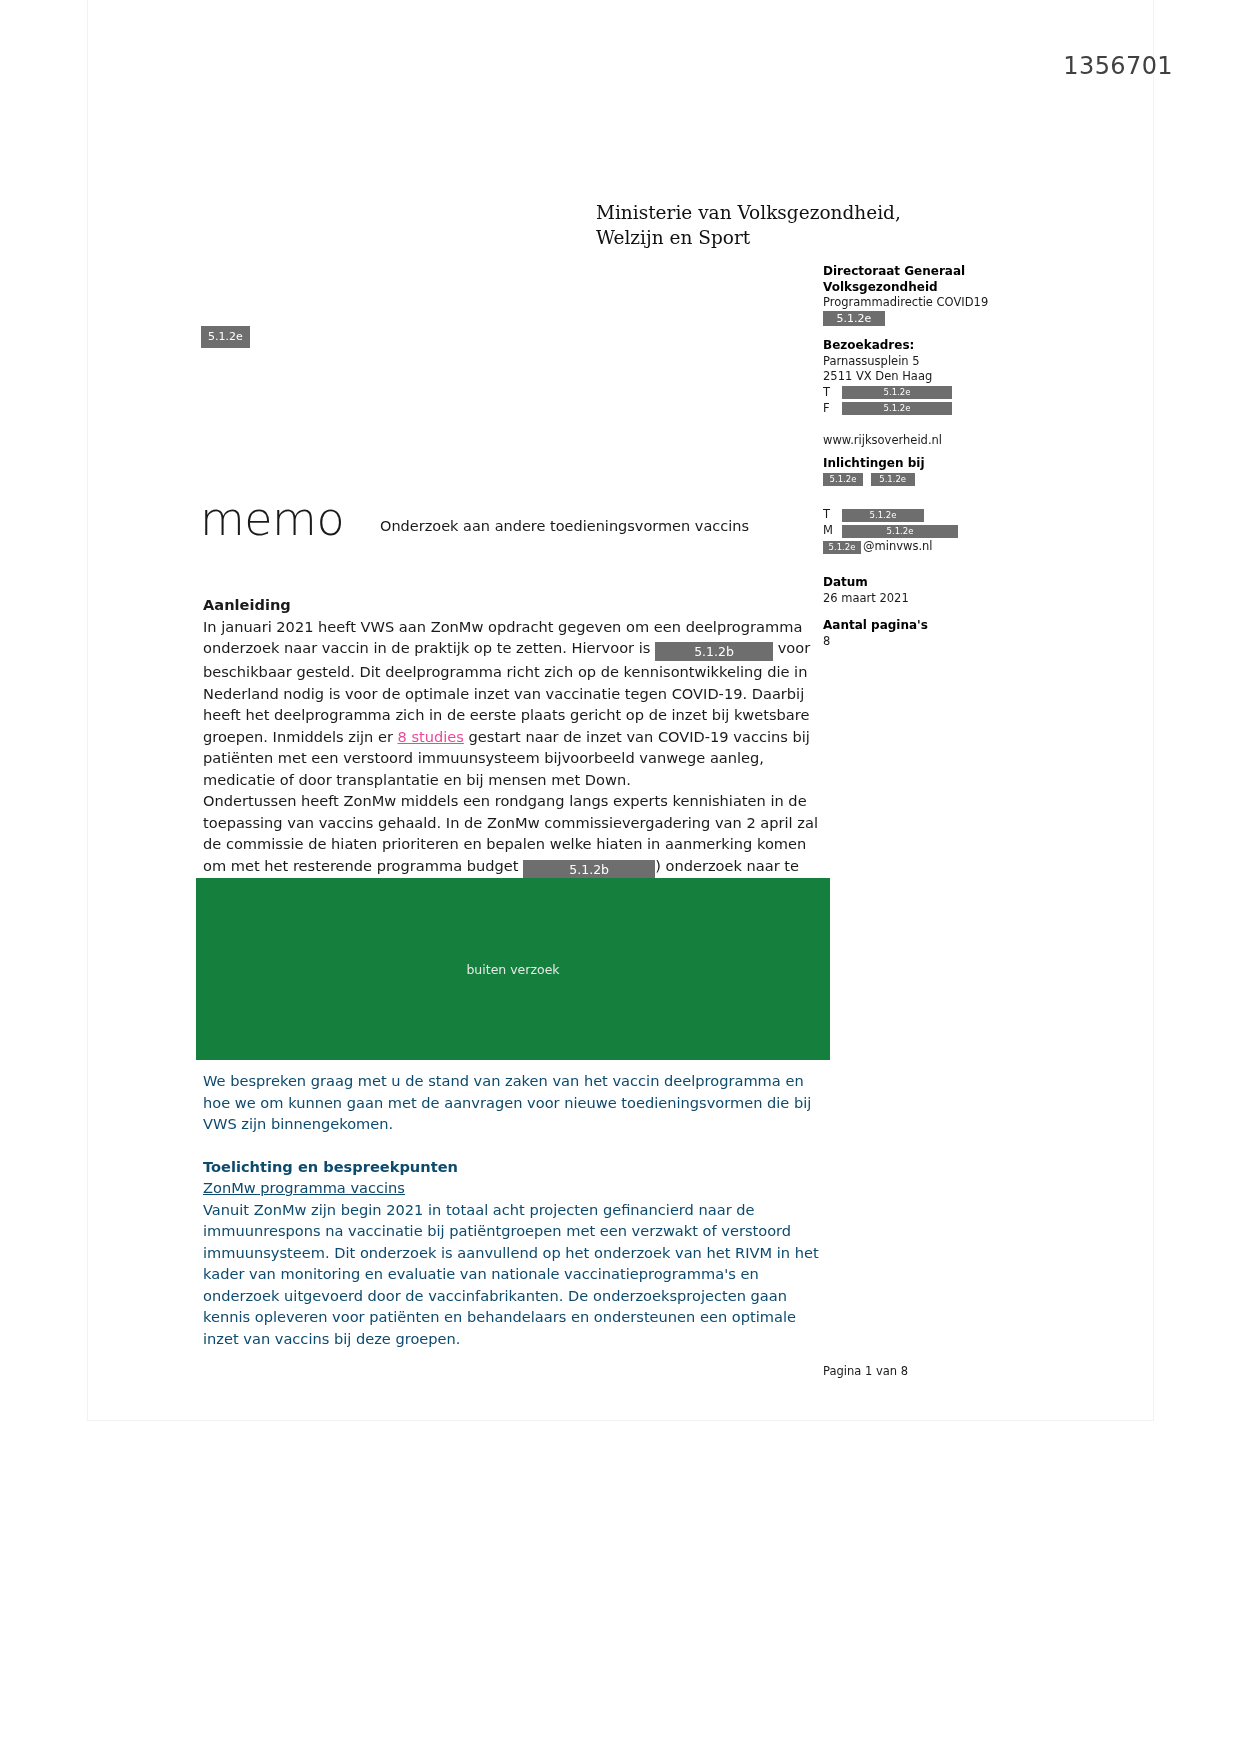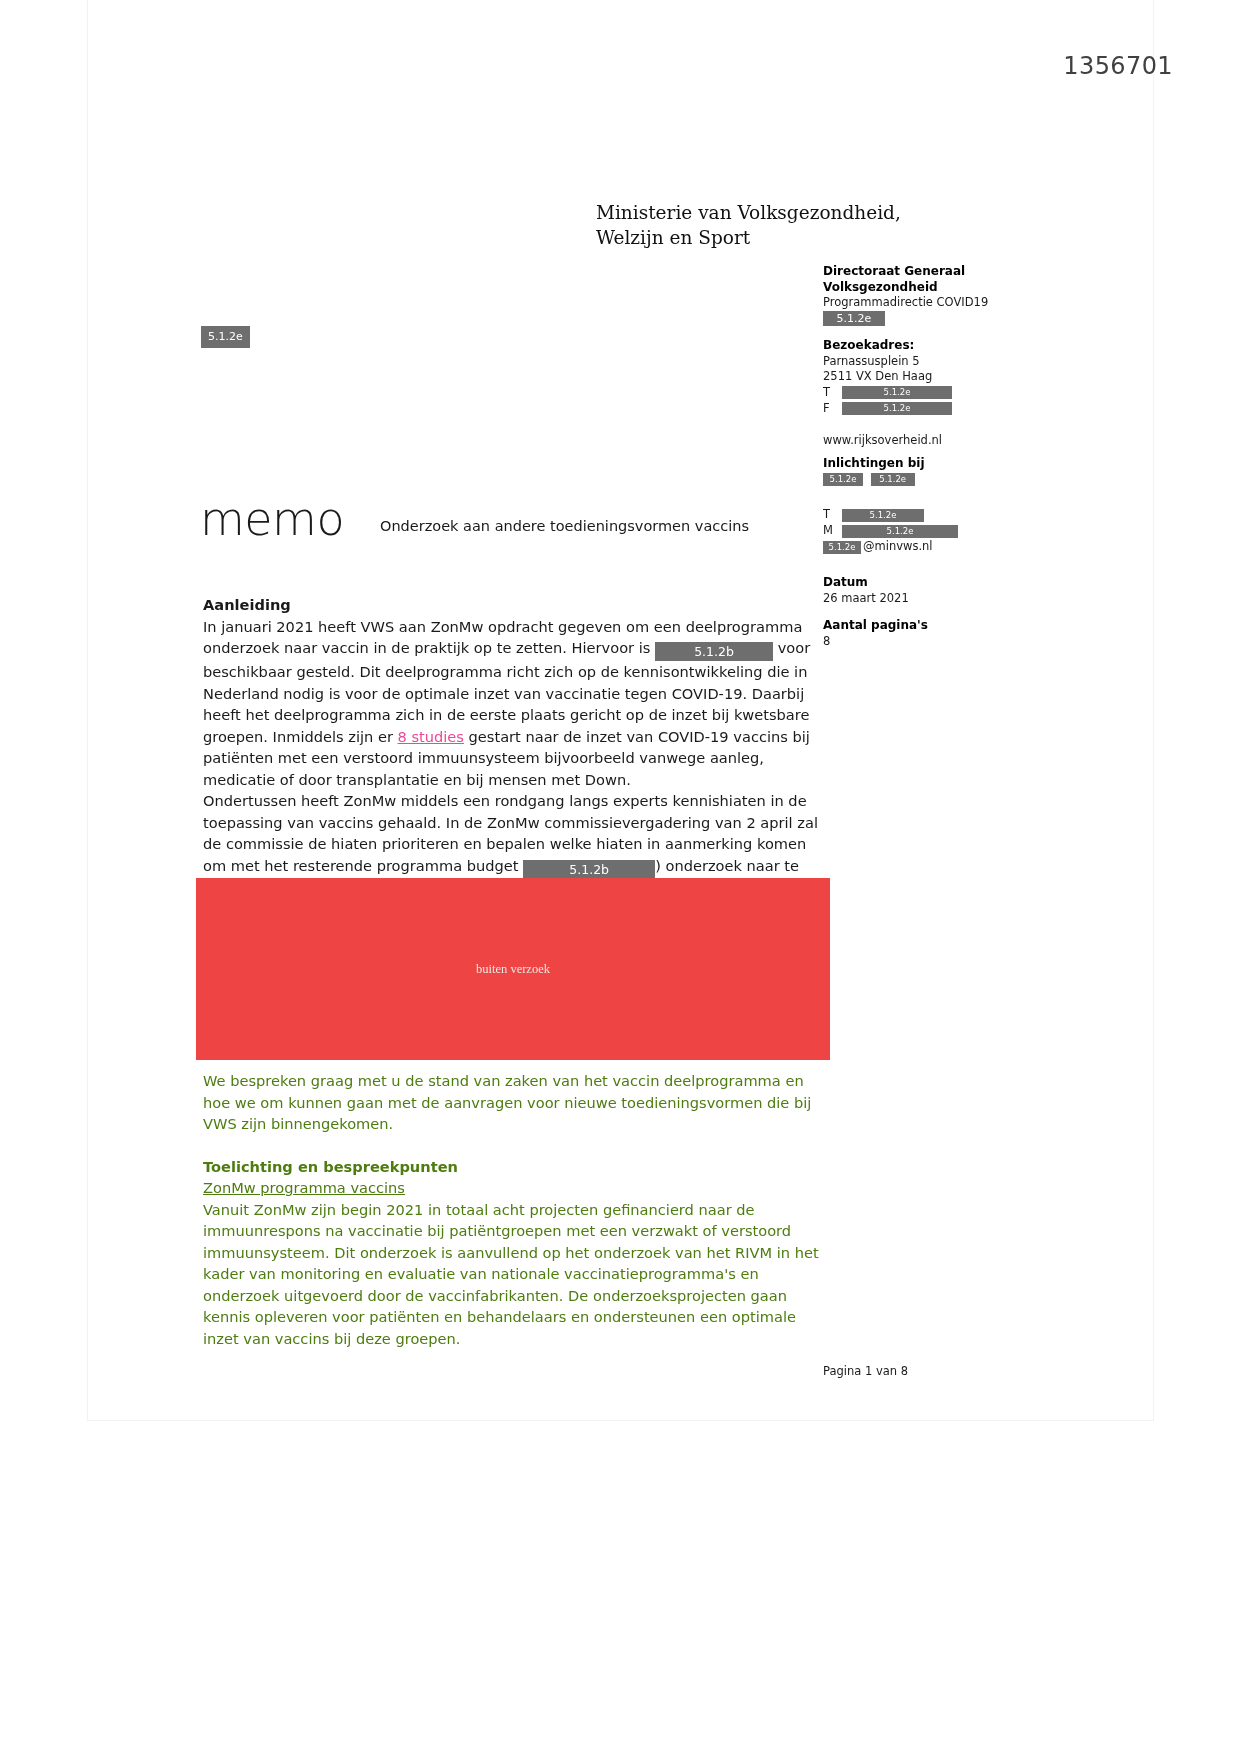--- a/index.html
+++ b/index.html
@@ -197,38 +197,37 @@
     text-align: center;
     vertical-align: -3px;
   }
 
   .big-redact {
     position: absolute;
     left: 196px;
     top: 878px;
     width: 634px;
     height: 182px;
-    background: #ef4444;
+    background: #15803d;
     color: #e8e8e8;
     font-size: 12.5px;
     display: flex;
     align-items: center;
     justify-content: center;
-    font-family: Liberation Serif, serif;
   }
 
   .body-col2 {
     position: absolute;
     left: 203px;
     top: 1070px;
     width: 625px;
     font-family: "DejaVu Sans", sans-serif;
     font-size: 14.6px;
     line-height: 21.5px;
-    color: #4d7c0f;
+    color: #0c4a6e;
   }
 
   .footer {
     position: absolute;
     left: 823px;
     top: 1364px;
     font-family: "DejaVu Sans", sans-serif;
     font-size: 11.5px;
     color: #1a1a1a;
   }

